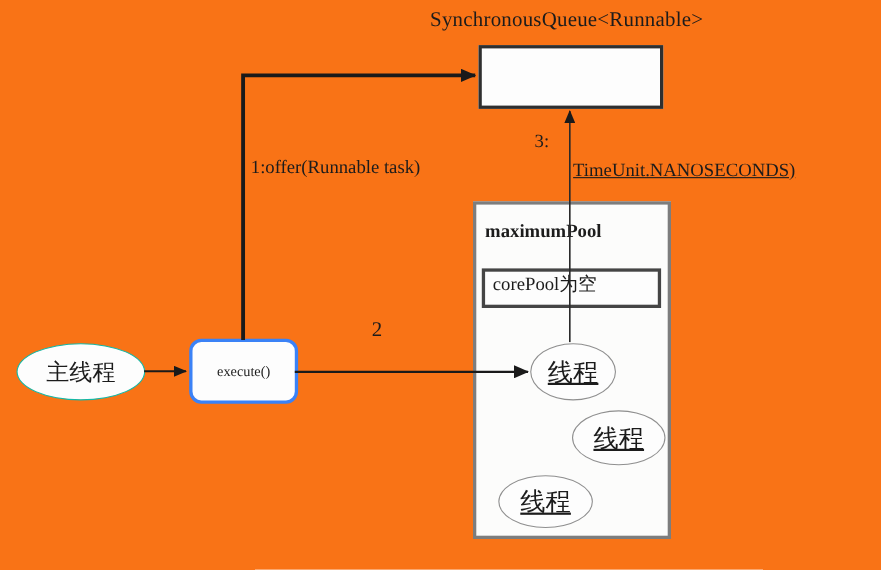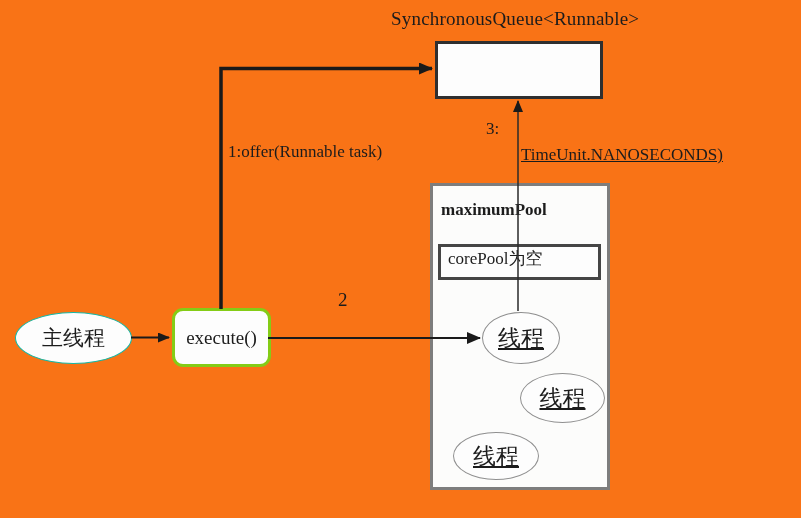--- a/index.html
+++ b/index.html
@@ -85,27 +85,27 @@
   .main-thread {
     left: 15px; top: 312px;
     width: 115px; height: 50px;
     border: 1px solid #14b8a6;
     font-size: 21px;
   }
 
   .execute-box {
     left: 172px; top: 308px;
     width: 93px; height: 53px;
-    border: 3px solid #84cc16;
+    border: 3px solid #3b82f6;
     border-radius: 11px;
     background: #fdfdfd;
     display: flex;
     align-items: center;
     justify-content: center;
-    font-size: 19px;
+    font-size: 13px;
     white-space: nowrap;
   }
 
   svg.connectors {
     position: absolute;
     left: 0; top: 0;
     width: 801px; height: 518px;
     pointer-events: none;
   }
 </style>

